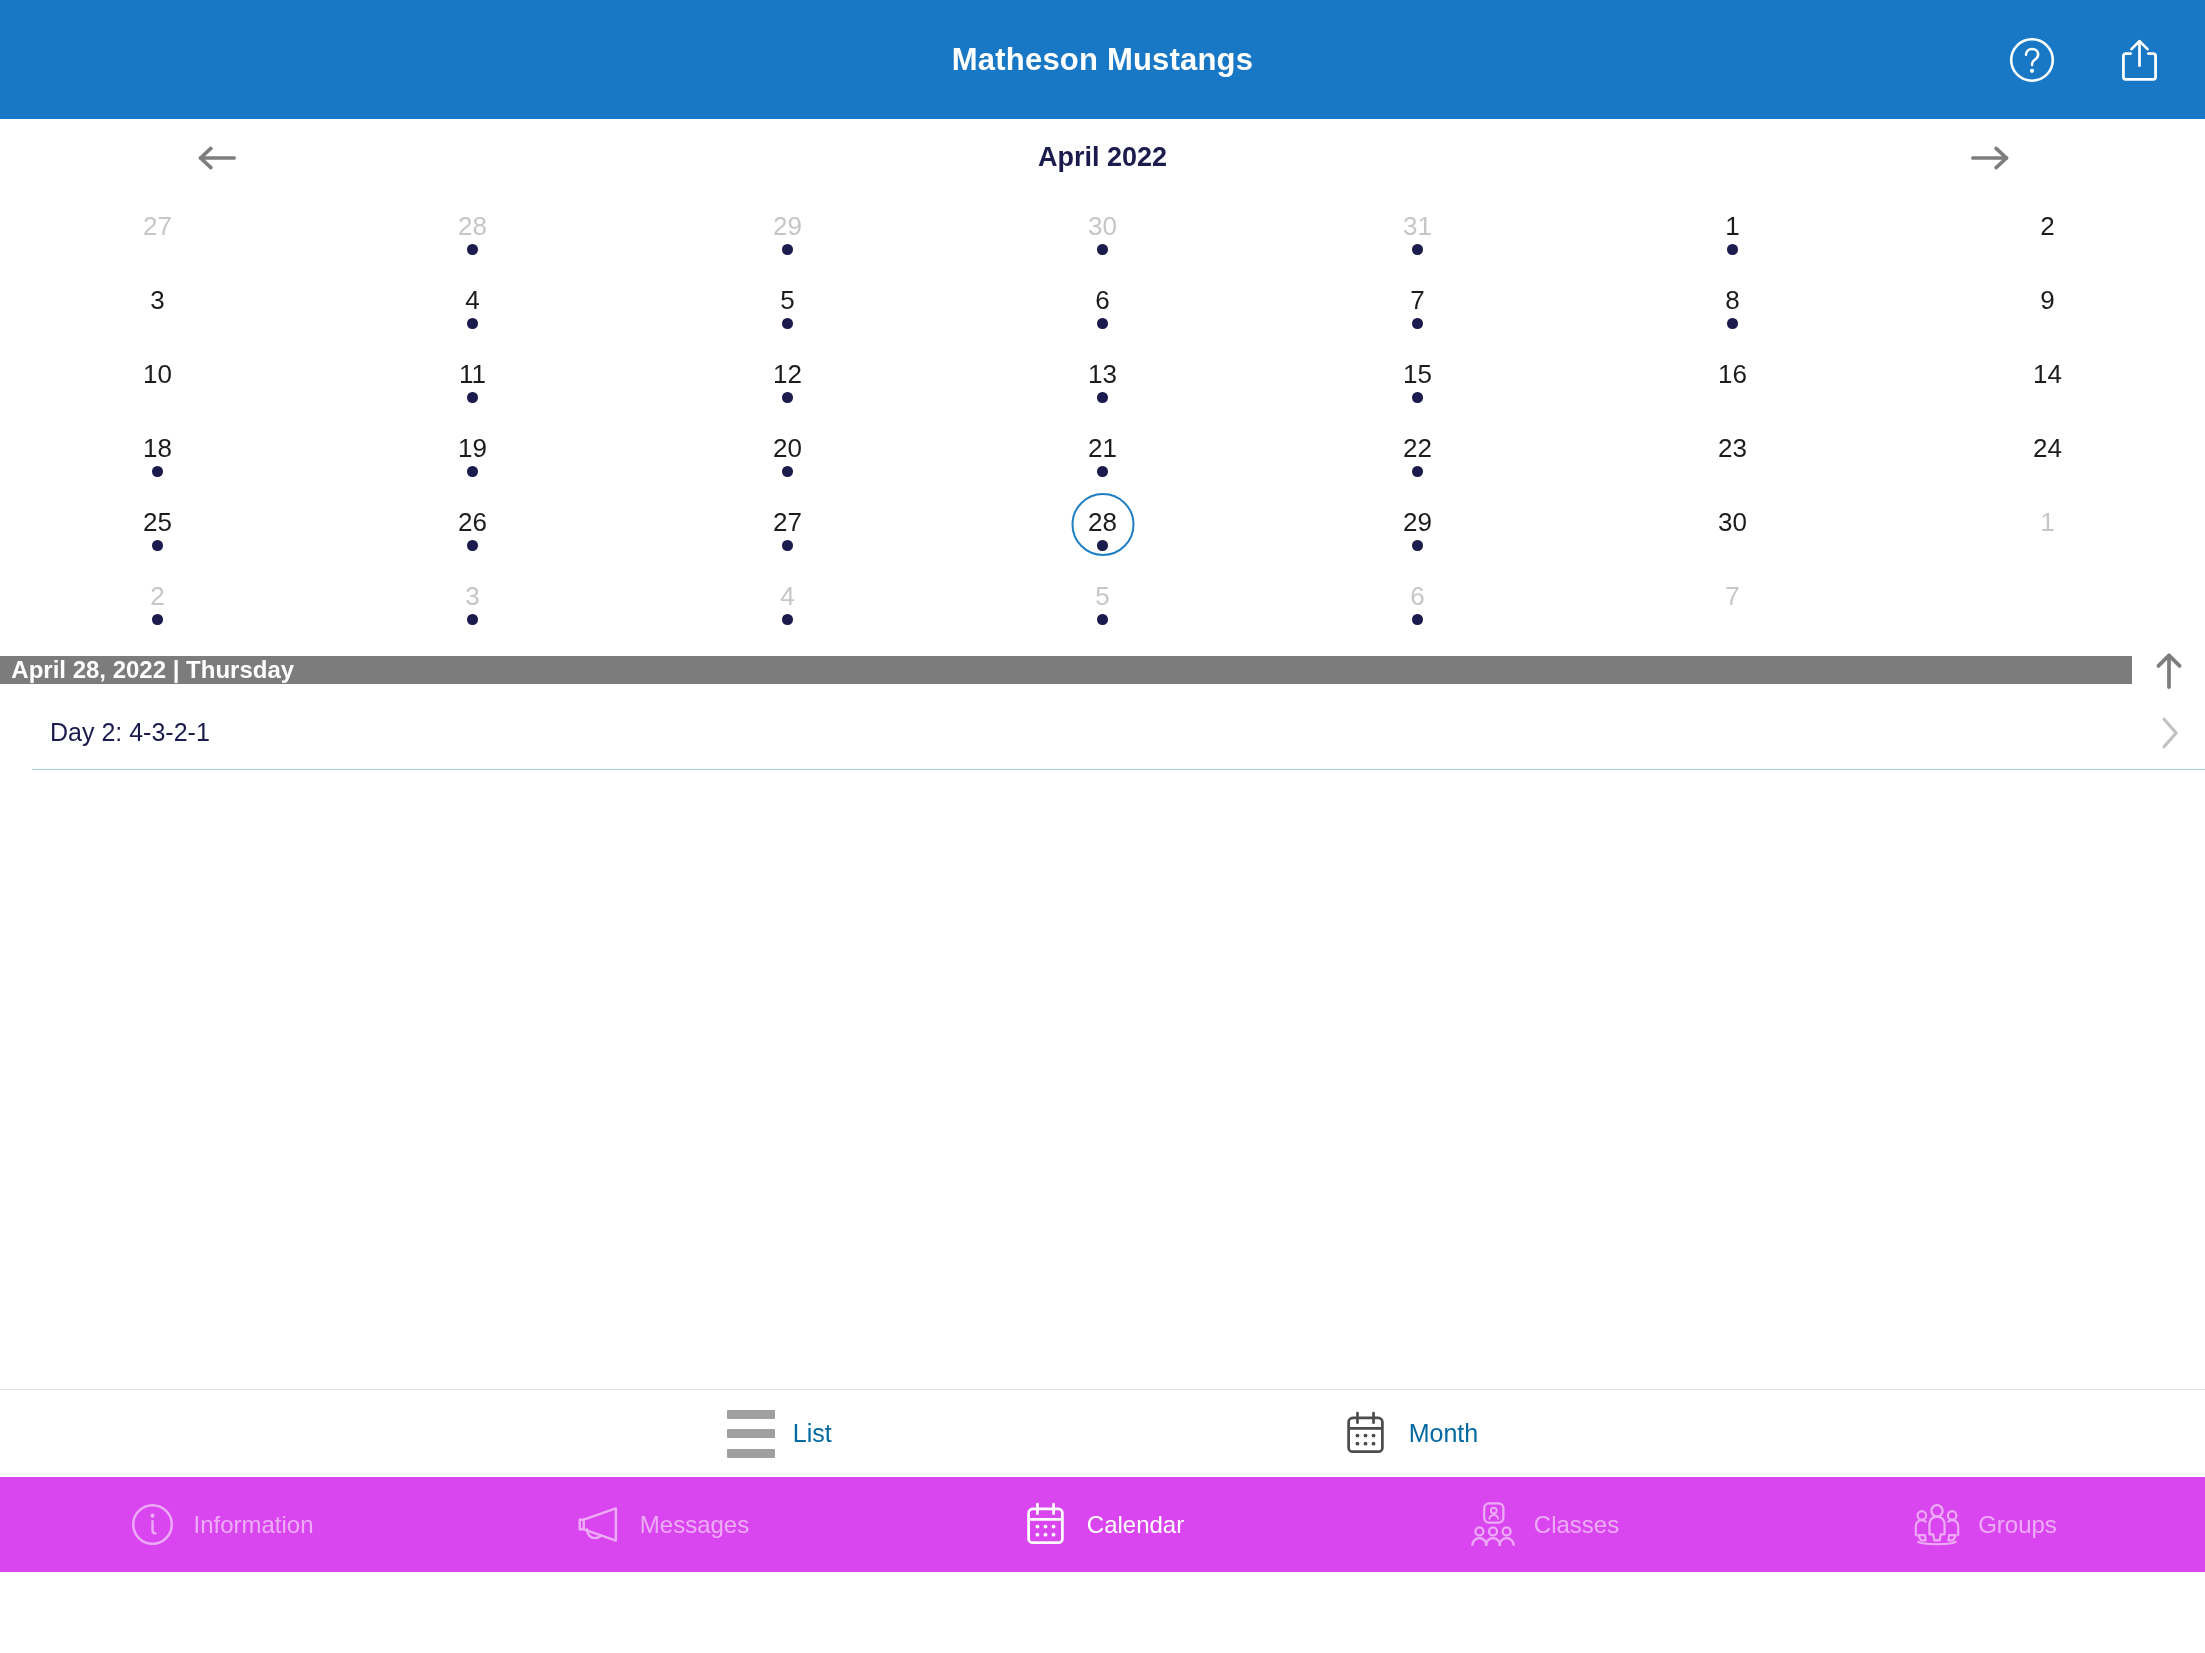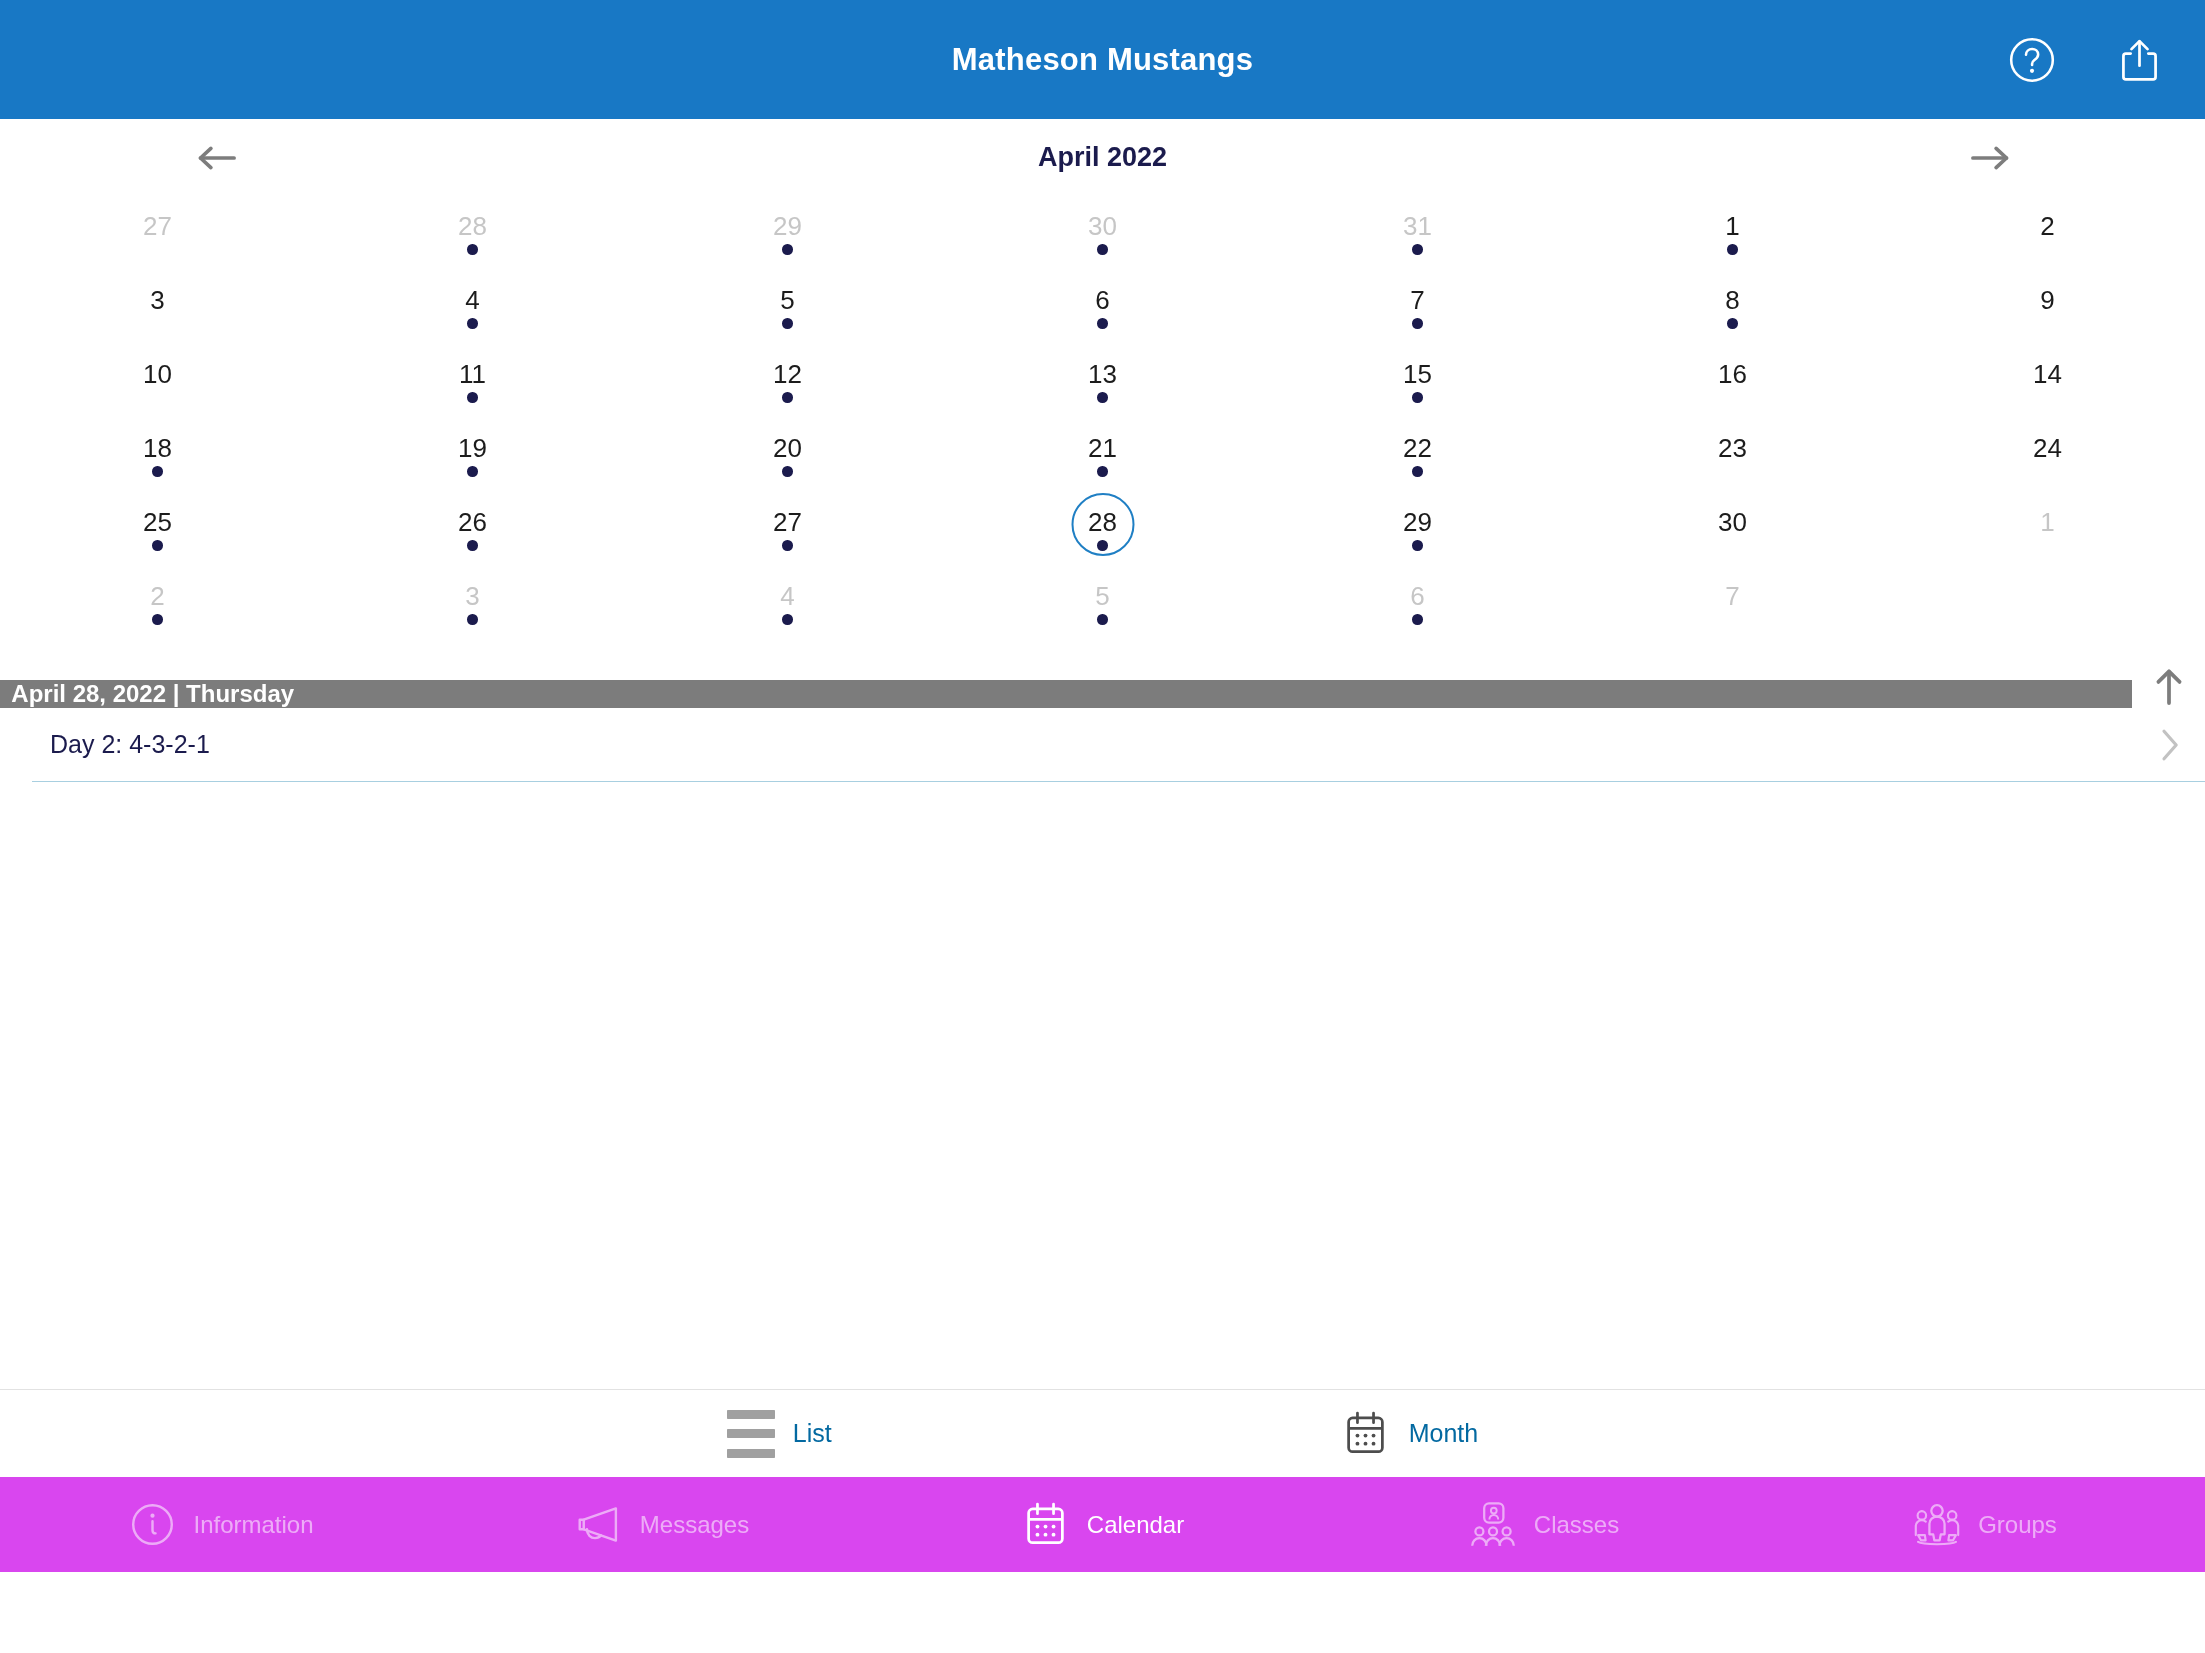--- a/index.html
+++ b/index.html
@@ -146,24 +146,24 @@
     border-radius: 50%;
     background: #1b1b4d;
     margin-top: -6.5px;
     z-index: 2;
   }
   .dot.hidden { visibility: hidden; }
 
   
   .daybar-row {
     display: flex;
-    align-items: flex-end;
+    align-items: center;
     height: 52px;
     flex: 0 0 52px;
-    margin-top: 16px;
+    margin-top: 4px;
   }
   .daybar {
     flex: 1 1 auto;
     background: #7c7c7c;
     display: flex;
     align-items: center;
     padding-left: 11.3px;
     box-sizing: border-box;
   }
   .daybar-text {

